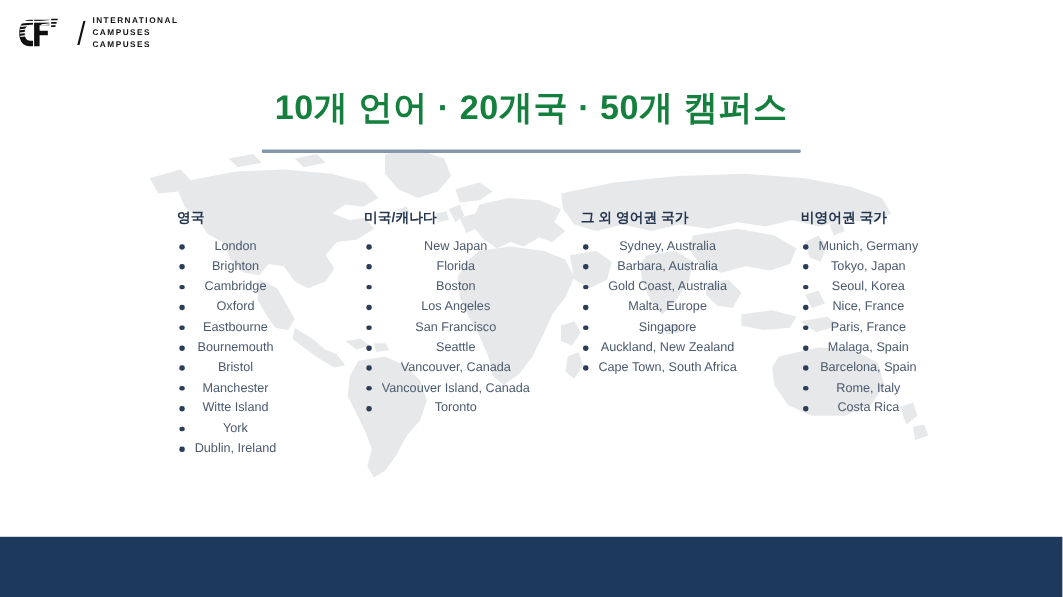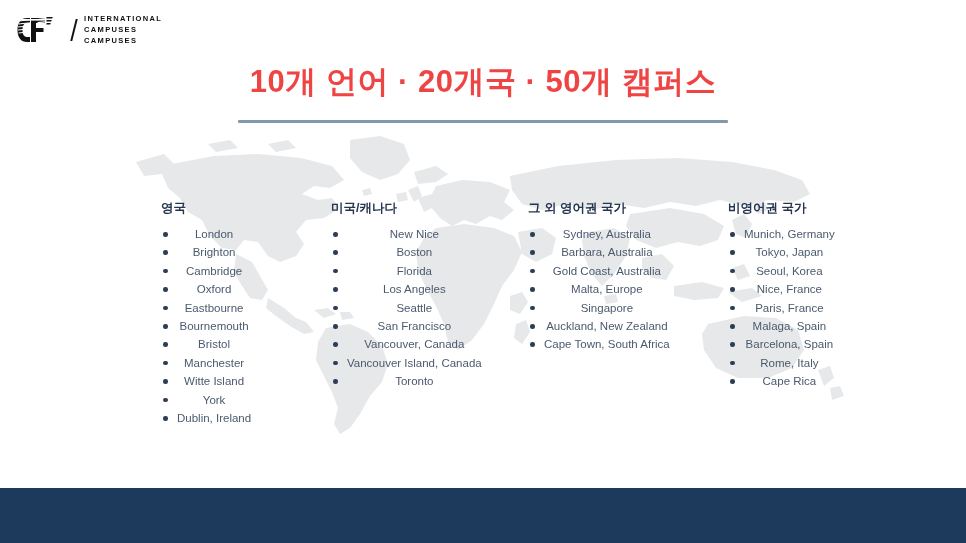--- a/index.html
+++ b/index.html
@@ -63,24 +63,24 @@
   #title-wrap {
     position: absolute;
     left: 0;
     right: 0;
     top: 62px;
     text-align: center;
   }
   #slide-title {
     font-size: 31px;
     font-weight: bold;
-    color: #ef4444;
+    color: #15803d;
     letter-spacing: 0.5px;
     line-height: 40px;
-    margin: 0;
+    margin: 16px;
     white-space: nowrap;
   }
   #title-rule {
     width: 490px;
     height: 3px;
     background: #8397ad;
     margin: 18px auto 0 auto;
     border-radius: 1px;
   }
 
@@ -97,21 +97,21 @@
     display: block;
     width: 100%;
     height: 100%;
   }
   .landmass { fill: #e6e8ea; }
 
   
   #columns {
     position: absolute;
     left: 0;
-    top: 200px;
+    top: 190px;
     width: 966px;
     height: 240px;
   }
   .col {
     position: absolute;
     top: 0;
   }
   .col-0 { left: 161px; }
   .col-1 { left: 331px; }
   .col-2 { left: 528px; }
@@ -310,26 +310,26 @@
         <li>Manchester</li>
         <li>Witte Island</li>
         <li>York</li>
         <li>Dublin, Ireland</li>
       </ul>
     </div>
 
     <div class="col col-1">
       <div class="col-heading">미국/캐나다</div>
       <ul class="col-list">
-        <li>New Nice</li>
+        <li>New Japan</li>
+        <li>Florida</li>
         <li>Boston</li>
-        <li>Florida</li>
         <li>Los Angeles</li>
+        <li>San Francisco</li>
         <li>Seattle</li>
-        <li>San Francisco</li>
         <li>Vancouver, Canada</li>
         <li>Vancouver Island, Canada</li>
         <li>Toronto</li>
       </ul>
     </div>
 
     <div class="col col-2">
       <div class="col-heading">그 외 영어권 국가</div>
       <ul class="col-list">
         <li>Sydney, Australia</li>
@@ -346,21 +346,21 @@
       <div class="col-heading">비영어권 국가</div>
       <ul class="col-list">
         <li>Munich, Germany</li>
         <li>Tokyo, Japan</li>
         <li>Seoul, Korea</li>
         <li>Nice, France</li>
         <li>Paris, France</li>
         <li>Malaga, Spain</li>
         <li>Barcelona, Spain</li>
         <li>Rome, Italy</li>
-        <li>Cape Rica</li>
+        <li>Costa Rica</li>
       </ul>
     </div>
 
   </div>
 
   <div id="footer-bar"></div>
 
 </div>
 
 </body></html>

